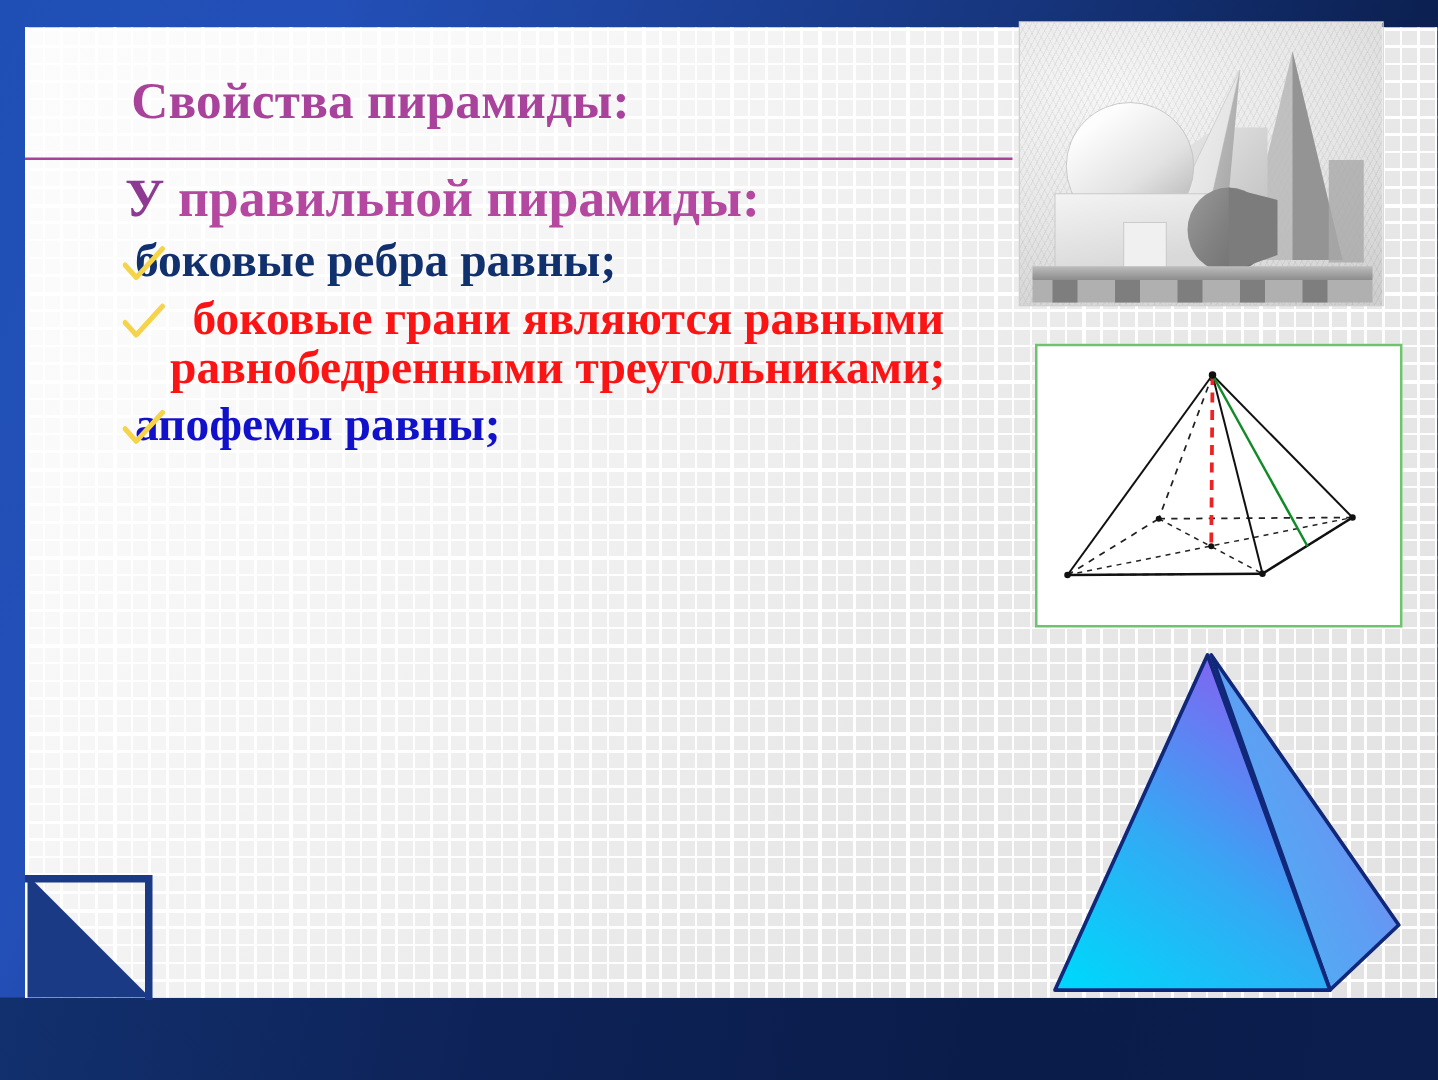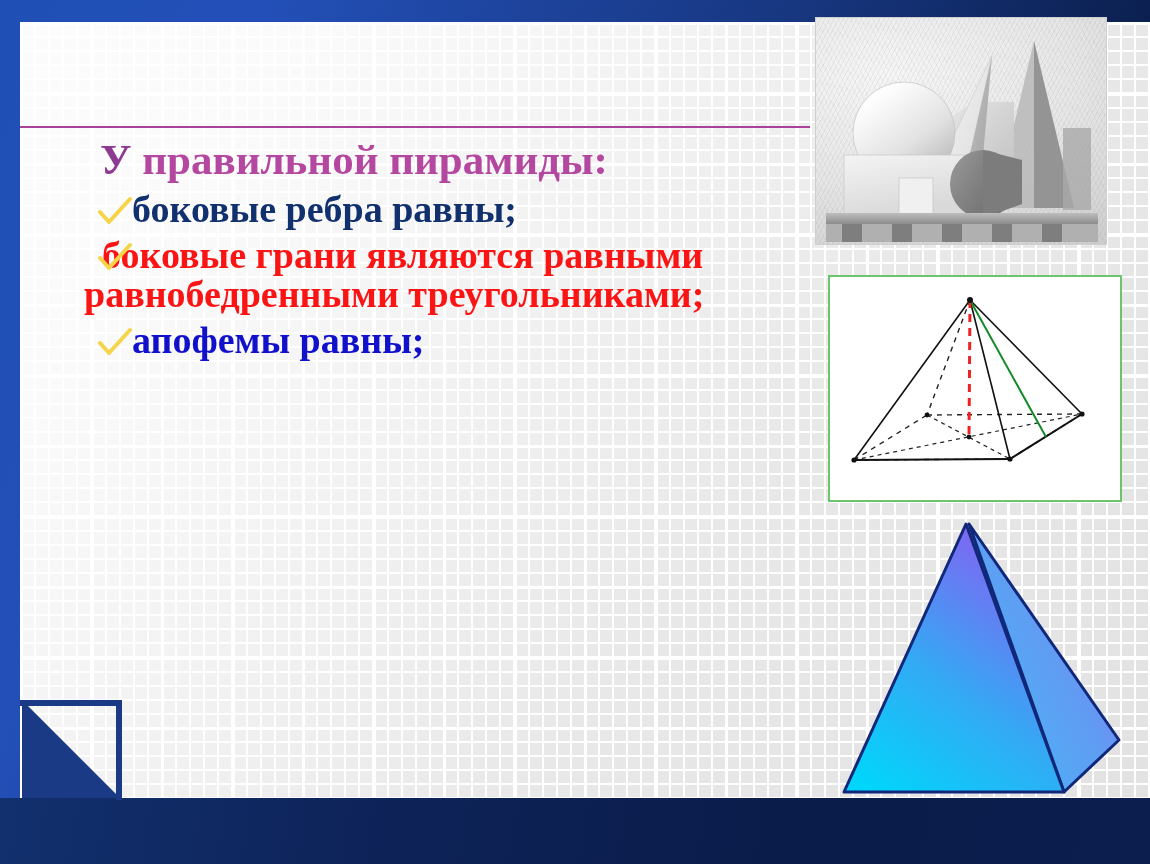--- a/index.html
+++ b/index.html
@@ -64,24 +64,24 @@
   }
   .subtitle .u{color:#8e3a93;}
   .subtitle .rest{color:#b4479f;}
 
   .bullets{position:absolute;left:0;top:168px;width:800px;}
   .bullet{position:relative;margin-bottom:6px;}
   .check{
     position:absolute;left:78px;top:6px;width:34px;height:34px;
   }
   .btext{
-    display:block;padding-left:112px;
+    display:block;padding-left:88px;
     font-size:38px;font-weight:bold;line-height:1.04;
   }
-  .btext.hang{padding-left:64px;text-indent:18px;}
+  .btext.hang{padding-left:116px;text-indent:18px;}
   .c-navy{color:#11306e;}
   .c-red{color:#fb1414;}
   .c-blue{color:#1111cc;}
   .c-green{color:#08a651;}
 
   
   .wide{width:740px;}
 
   
   .photo{
@@ -114,20 +114,21 @@
 <body>
 
 <div id="slide">
 
   <div class="bottom-band"></div>
 
   <div class="paper"></div>
 
   <div class="content">
 
+    <div class="title">Свойства пирамиды:</div>
 
     <div class="rule"></div>
 
     <div class="subtitle">
       <span class="u">У </span><span class="rest">правильной пирамиды:</span>
     </div>
 
     <div class="bullets">
 
       <div class="bullet">

